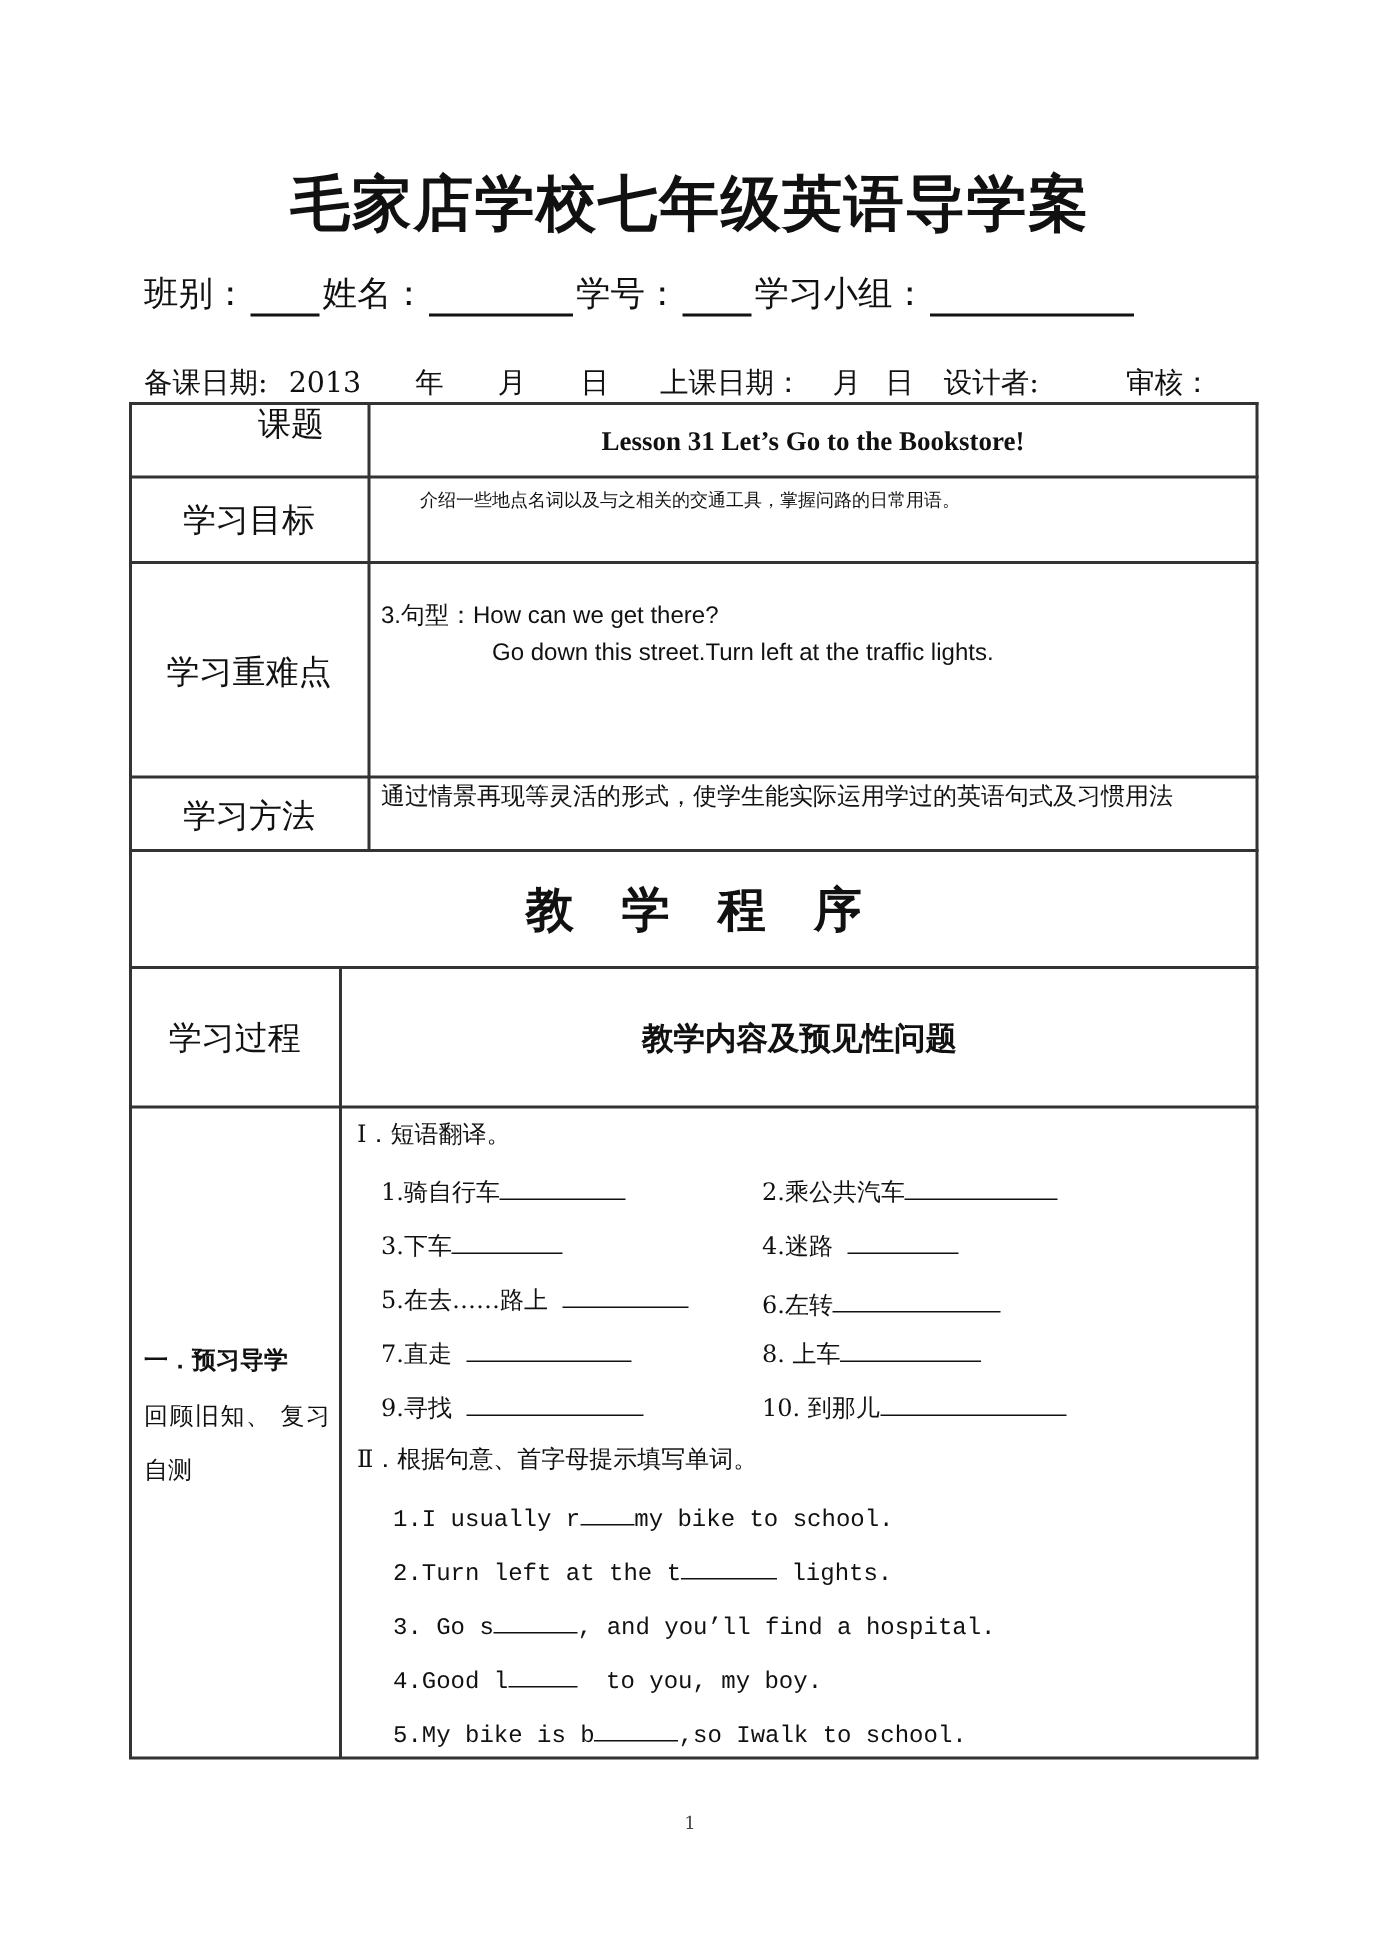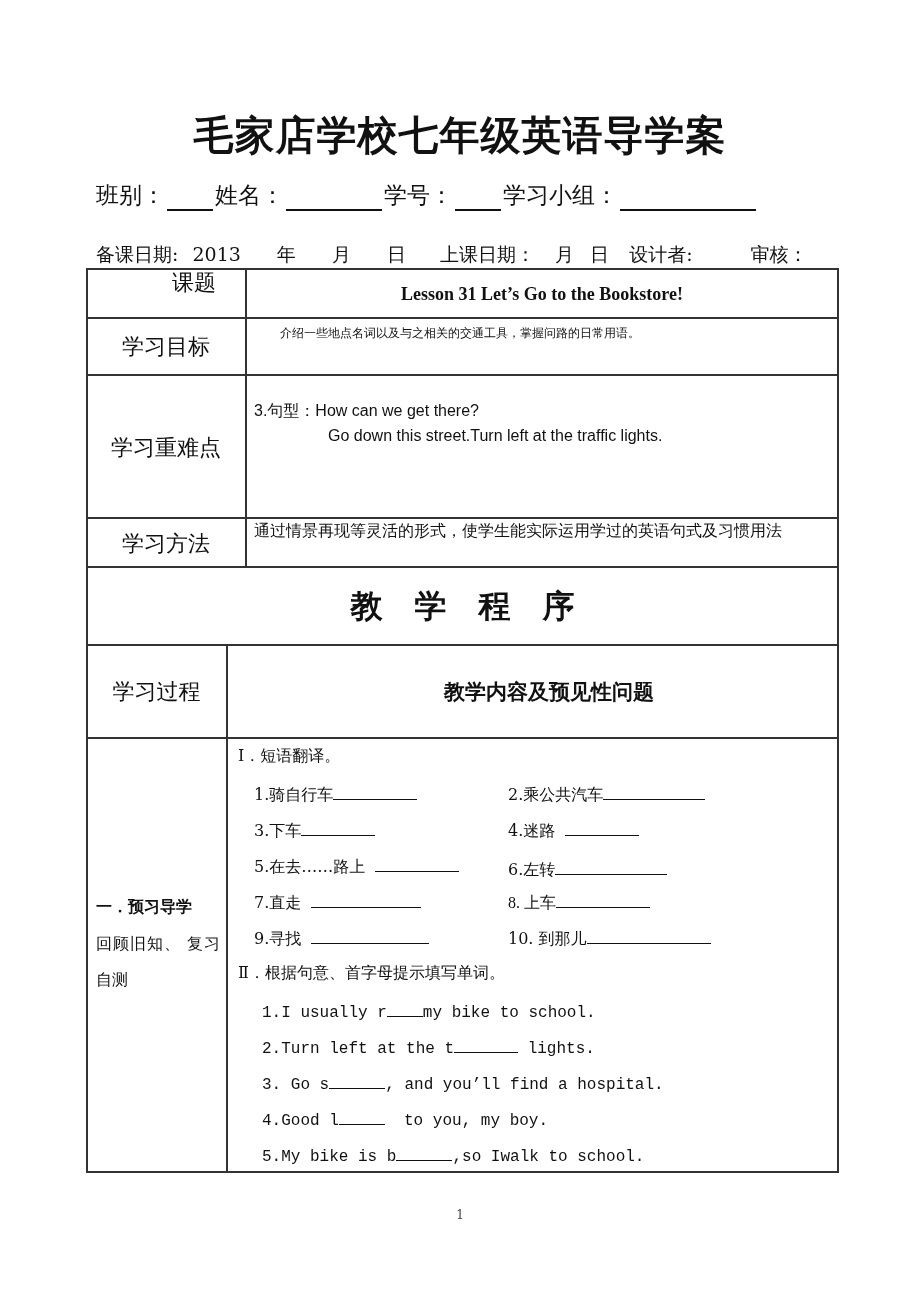--- a/index.html
+++ b/index.html
@@ -70,38 +70,38 @@
     <div>3.句型：How can we get there?</div>
     <div style="padding-left:74px;">Go down this street.Turn left at the traffic lights.</div>
   </div>
 
   <div class="abs cell-label" style="left:87px; width:158px; top:529px;">学习方法</div>
   <div class="abs" style="left:254px; top:519px; width:580px; font-size:16px; line-height:23px;">通过情景再现等灵活的形式，使学生能实际运用学过的英语句式及习惯用法</div>
 
   <div class="abs" style="left:87px; width:751px; top:585px; text-align:center; font-family:'DejaVu Sans',sans-serif; font-weight:bold; font-size:32px; white-space:pre;">教　学　程　序</div>
 
   <div class="abs cell-label" style="left:87px; width:139px; top:677px;">学习过程</div>
-  <div class="abs" style="left:228px; width:610px; top:678px; text-align:center; font-family:'DejaVu Sans',sans-serif; font-size:21px; font-weight:bold;padding-left:16px;">教学内容及预见性问题</div>
+  <div class="abs" style="left:228px; width:610px; top:678px; text-align:center; font-family:'DejaVu Sans',sans-serif; font-size:21px; font-weight:bold;">教学内容及预见性问题</div>
 
   <div class="abs" style="left:96px; top:897px; font-family:'DejaVu Sans',sans-serif; font-weight:bold; font-size:16px;">一．预习导学</div>
   <div class="abs" style="left:96px; top:926px; width:124px; font-size:16px; line-height:36px; text-align:justify;">回顾旧知、 复习自测</div>
 
   <div class="abs item" style="left:238px; top:746px;">Ⅰ．短语翻译。</div>
 
   <div class="abs item" style="left:254px; top:783px;"><span>1.骑自行车</span><span class="u" style="width:84px"></span></div>
   <div class="abs item" style="left:508px; top:783px;"><span>2.乘公共汽车</span><span class="u" style="width:102px"></span></div>
 
   <div class="abs item" style="left:254px; top:819px;"><span>3.下车</span><span class="u" style="width:74px"></span></div>
   <div class="abs item" style="left:508px; top:819px;"><span>4.迷路</span><span class="u" style="width:74px; margin-left:10px"></span></div>
 
   <div class="abs item" style="left:254px; top:855px;"><span>5.在去……路上</span><span class="u" style="width:84px; margin-left:10px"></span></div>
   <div class="abs item" style="left:508px; top:858px;"><span>6.左转</span><span class="u" style="width:112px"></span></div>
 
   <div class="abs item" style="left:254px; top:891px;"><span>7.直走</span><span class="u" style="width:110px; margin-left:10px"></span></div>
-  <div class="abs item" style="left:508px; top:891px;font-family:Liberation Serif, serif;"><span>8. 上车</span><span class="u" style="width:94px"></span></div>
+  <div class="abs item" style="left:508px; top:891px;"><span>8. 上车</span><span class="u" style="width:94px"></span></div>
 
   <div class="abs item" style="left:254px; top:927px;"><span>9.寻找</span><span class="u" style="width:118px; margin-left:10px"></span></div>
   <div class="abs item" style="left:508px; top:927px;text-align:right;"><span>10. 到那儿</span><span class="u" style="width:124px"></span></div>
 
   <div class="abs item" style="left:238px; top:963px;">Ⅱ．根据句意、首字母提示填写单词。</div>
 
   <div class="abs mono" style="left:262px; top:1000px; white-space:pre;"><span>1.I usually r</span><span class="u" style="width:36px"></span><span>my bike to school.</span></div>
   <div class="abs mono" style="left:262px; top:1036px; white-space:pre;"><span>2.Turn left at the t</span><span class="u" style="width:64px"></span><span> lights.</span></div>
   <div class="abs mono" style="left:262px; top:1072px; white-space:pre;"><span>3. Go s</span><span class="u" style="width:56px"></span><span>, and you’ll find a hospital.</span></div>
   <div class="abs mono" style="left:262px; top:1108px; white-space:pre;"><span>4.Good l</span><span class="u" style="width:46px"></span><span>  to you, my boy.</span></div>

